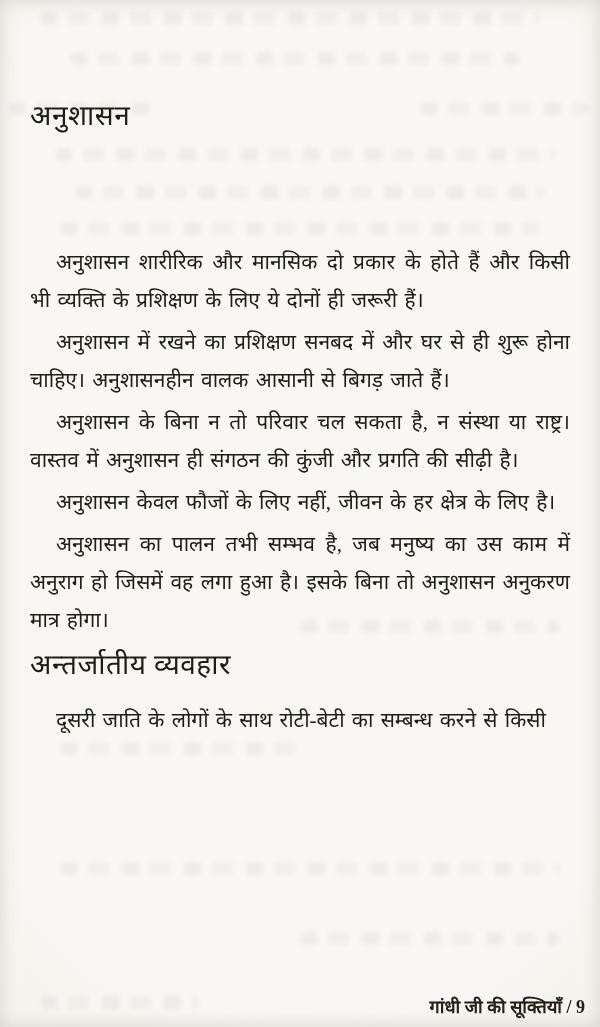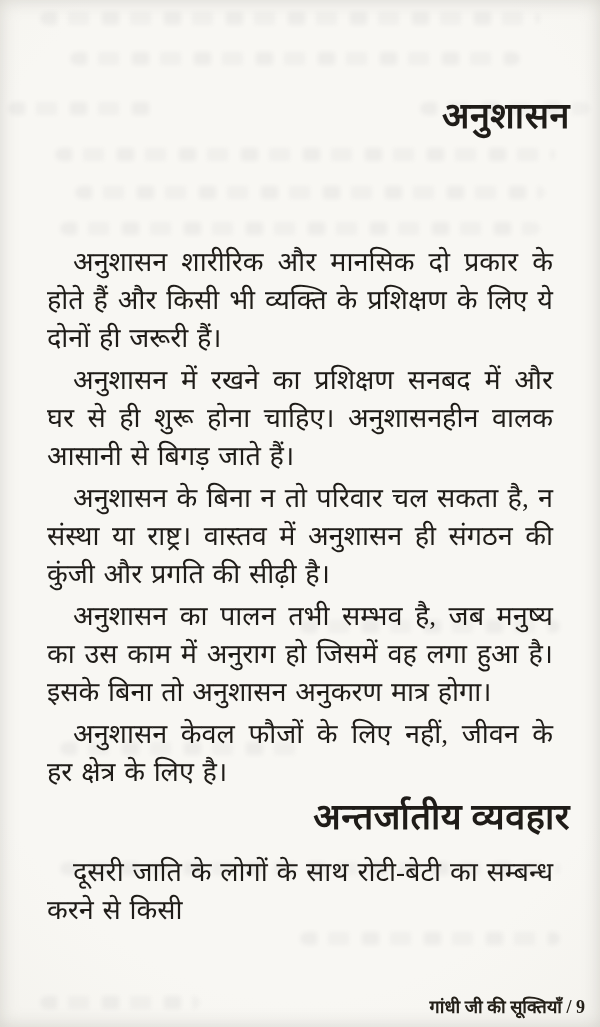--- a/index.html
+++ b/index.html
@@ -17,27 +17,27 @@
   
   .ghost{
     position:absolute;height:13px;border-radius:7px;
     background:repeating-linear-gradient(90deg,
       rgba(98,98,106,.55) 0 17px, rgba(98,98,106,0) 17px 28px,
       rgba(98,98,106,.38) 28px 49px, rgba(98,98,106,0) 49px 62px);
     opacity:.12;filter:blur(2px);pointer-events:none;
   }
   .content{position:absolute;inset:0;padding:0 30px;box-sizing:border-box;}
   .section-title{
-    margin:0;text-align:right;font-weight:bold;
-    font-size:36px;line-height:44px;letter-spacing:.5px;
+    margin:0;text-align:left;font-weight:normal;
+    font-size:28px;line-height:44px;letter-spacing:.5px;
   }
   .title-1{padding-top:94px;margin-bottom:105px;}
   .title-2{margin:4px 0 14px;}
   .para{
-    margin:0 17px 4px;font-size:27px;line-height:38px;
+    margin:0 0 4px;font-size:21px;line-height:38px;
     text-align:justify;text-indent:26px;
     word-spacing:2px;
   }
   .footer{
     position:absolute;right:15px;bottom:8px;
     font-size:18px;font-weight:bold;line-height:24px;
     color:#242019;
   }
 </style>
 </head>
@@ -58,22 +58,22 @@
   <div class="ghost" style="left:300px;top:932px;width:260px"></div>
   <div class="ghost" style="left:40px;top:996px;width:160px"></div>
 
   <div class="content">
 
     <h1 class="section-title title-1">अनुशासन</h1>
 
     <p class="para">अनुशासन शारीरिक और मानसिक दो प्रकार के होते हैं और किसी भी व्यक्ति के प्रशिक्षण के लिए ये दोनों ही जरूरी हैं।</p>
     <p class="para">अनुशासन में रखने का प्रशिक्षण सनबद में और घर से ही शुरू होना चाहिए। अनुशासनहीन वालक आसानी से बिगड़ जाते हैं।</p>
     <p class="para">अनुशासन के बिना न तो परिवार चल सकता है, न संस्था या राष्ट्र। वास्तव में अनुशासन ही संगठन की कुंजी और प्रगति की सीढ़ी है।</p>
+    <p class="para">अनुशासन केवल फौजों के लिए नहीं, जीवन के हर क्षेत्र के लिए है।</p>
     <p class="para">अनुशासन का पालन तभी सम्भव है, जब मनुष्य का उस काम में अनुराग हो जिसमें वह लगा हुआ है। इसके बिना तो अनुशासन अनुकरण मात्र होगा।</p>
-    <p class="para">अनुशासन केवल फौजों के लिए नहीं, जीवन के हर क्षेत्र के लिए है।</p>
 
     <h1 class="section-title title-2">अन्तर्जातीय व्यवहार</h1>
 
     <p class="para">दूसरी जाति के लोगों के साथ रोटी-बेटी का सम्बन्ध करने से किसी</p>
 
   </div>
 
   <div class="footer">
     <span>गांधी जी की सूक्तियाँ</span><span> / </span><span>9</span>
   </div>

